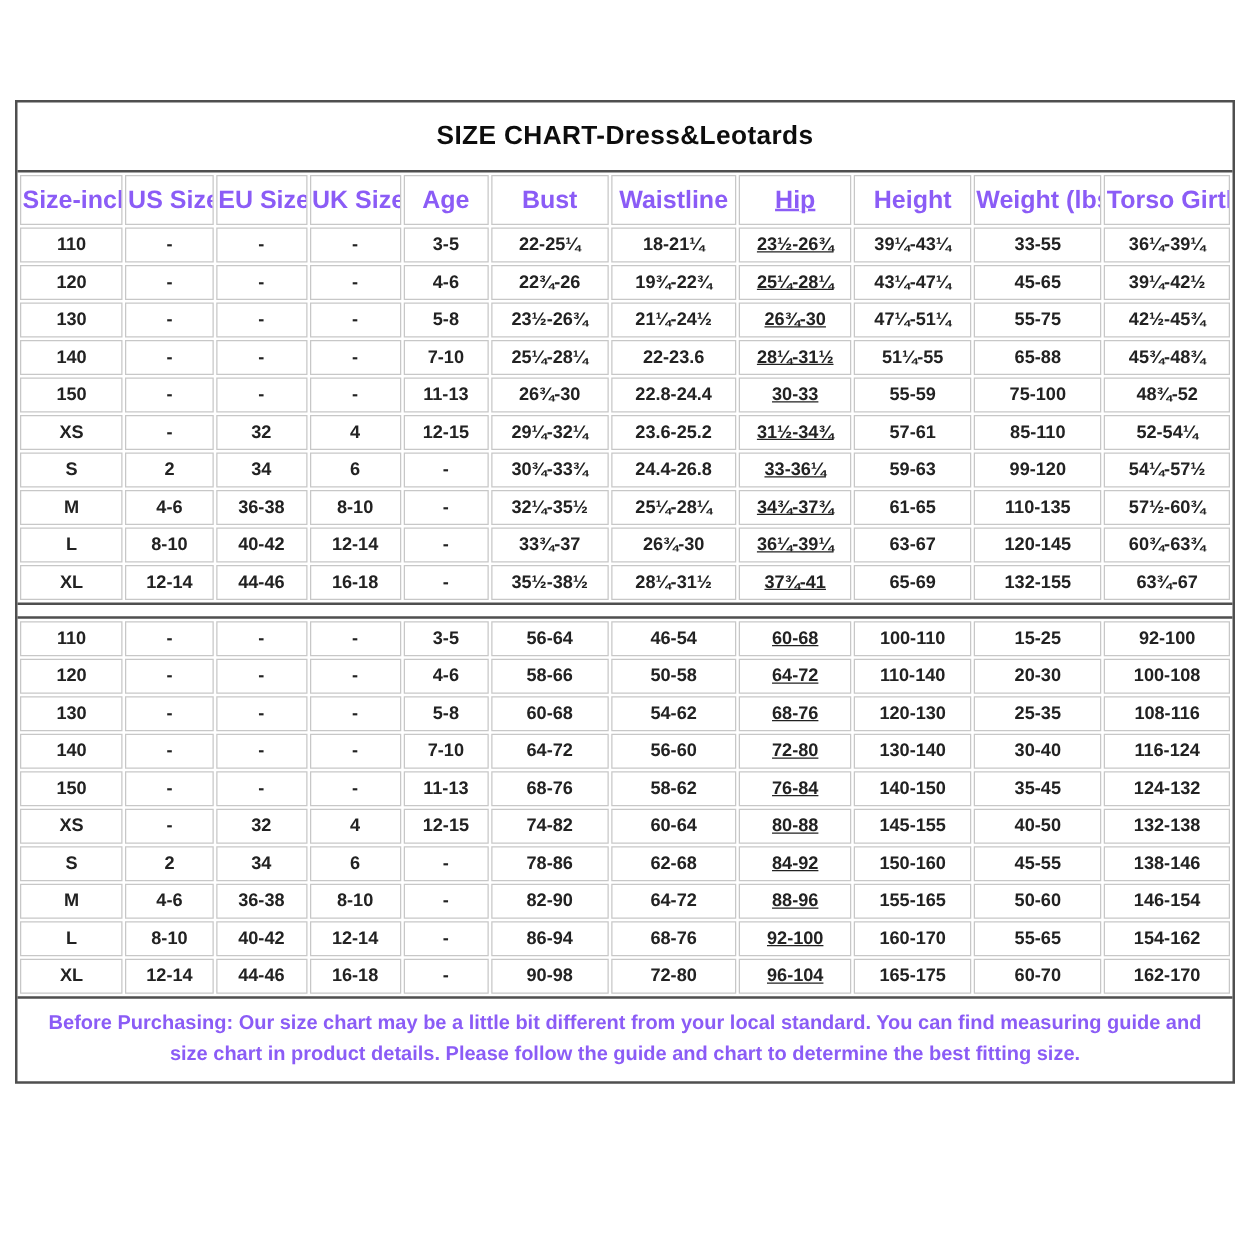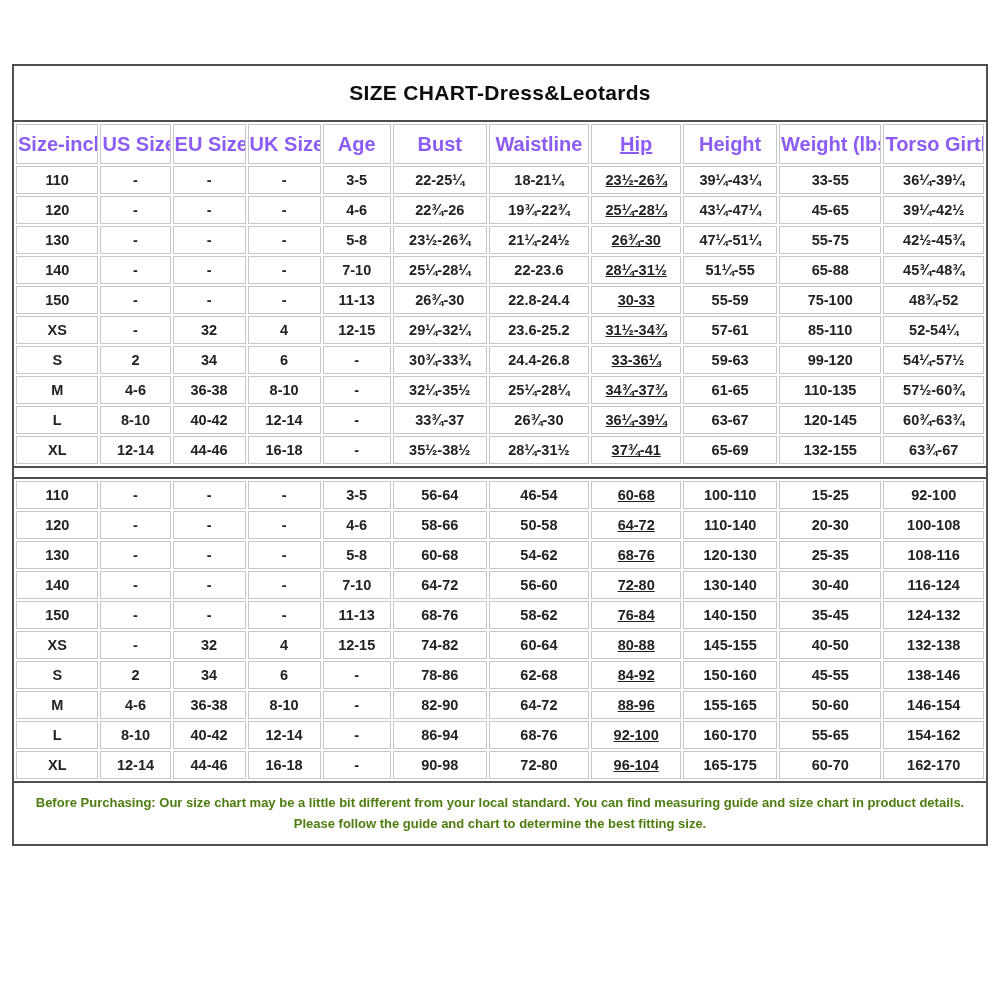--- a/index.html
+++ b/index.html
@@ -7,21 +7,21 @@
     padding: 0;
     background: #ffffff;
     width: 1000px;
     height: 1000px;
     font-family: "Liberation Sans", sans-serif;
     color: #1e1e1e;
   }
   .sheet {
     position: absolute;
     left: 12px;
-    top: 64px;
+    top: 80px;
     width: 976px;
     box-sizing: border-box;
     border: 2px solid #4f4f4f;
     background: #ffffff;
   }
   .title-box {
     height: 56px;
     box-sizing: border-box;
     border-bottom: 2px solid #4f4f4f;
     display: flex;
@@ -73,25 +73,25 @@
   th:nth-child(11), td:nth-child(11) { width: 10.6%; }
   .footer-box {
     box-sizing: border-box;
     min-height: 61px;
     display: flex;
     align-items: center;
     justify-content: center;
     padding: 8px 14px;
   }
   .footer-note {
-    font-size: 13px;
+    font-size: 16px;
     font-weight: 600;
     line-height: 1.55;
     text-align: center;
-    color: #4d7c0f;
+    color: #8b5cf6;
   }
 </style>
 </head>
 <body>
 
 <div class="sheet">
   <div class="title-box">
     <span class="title">SIZE CHART-Dress&amp;Leotards</span>
   </div>
 

